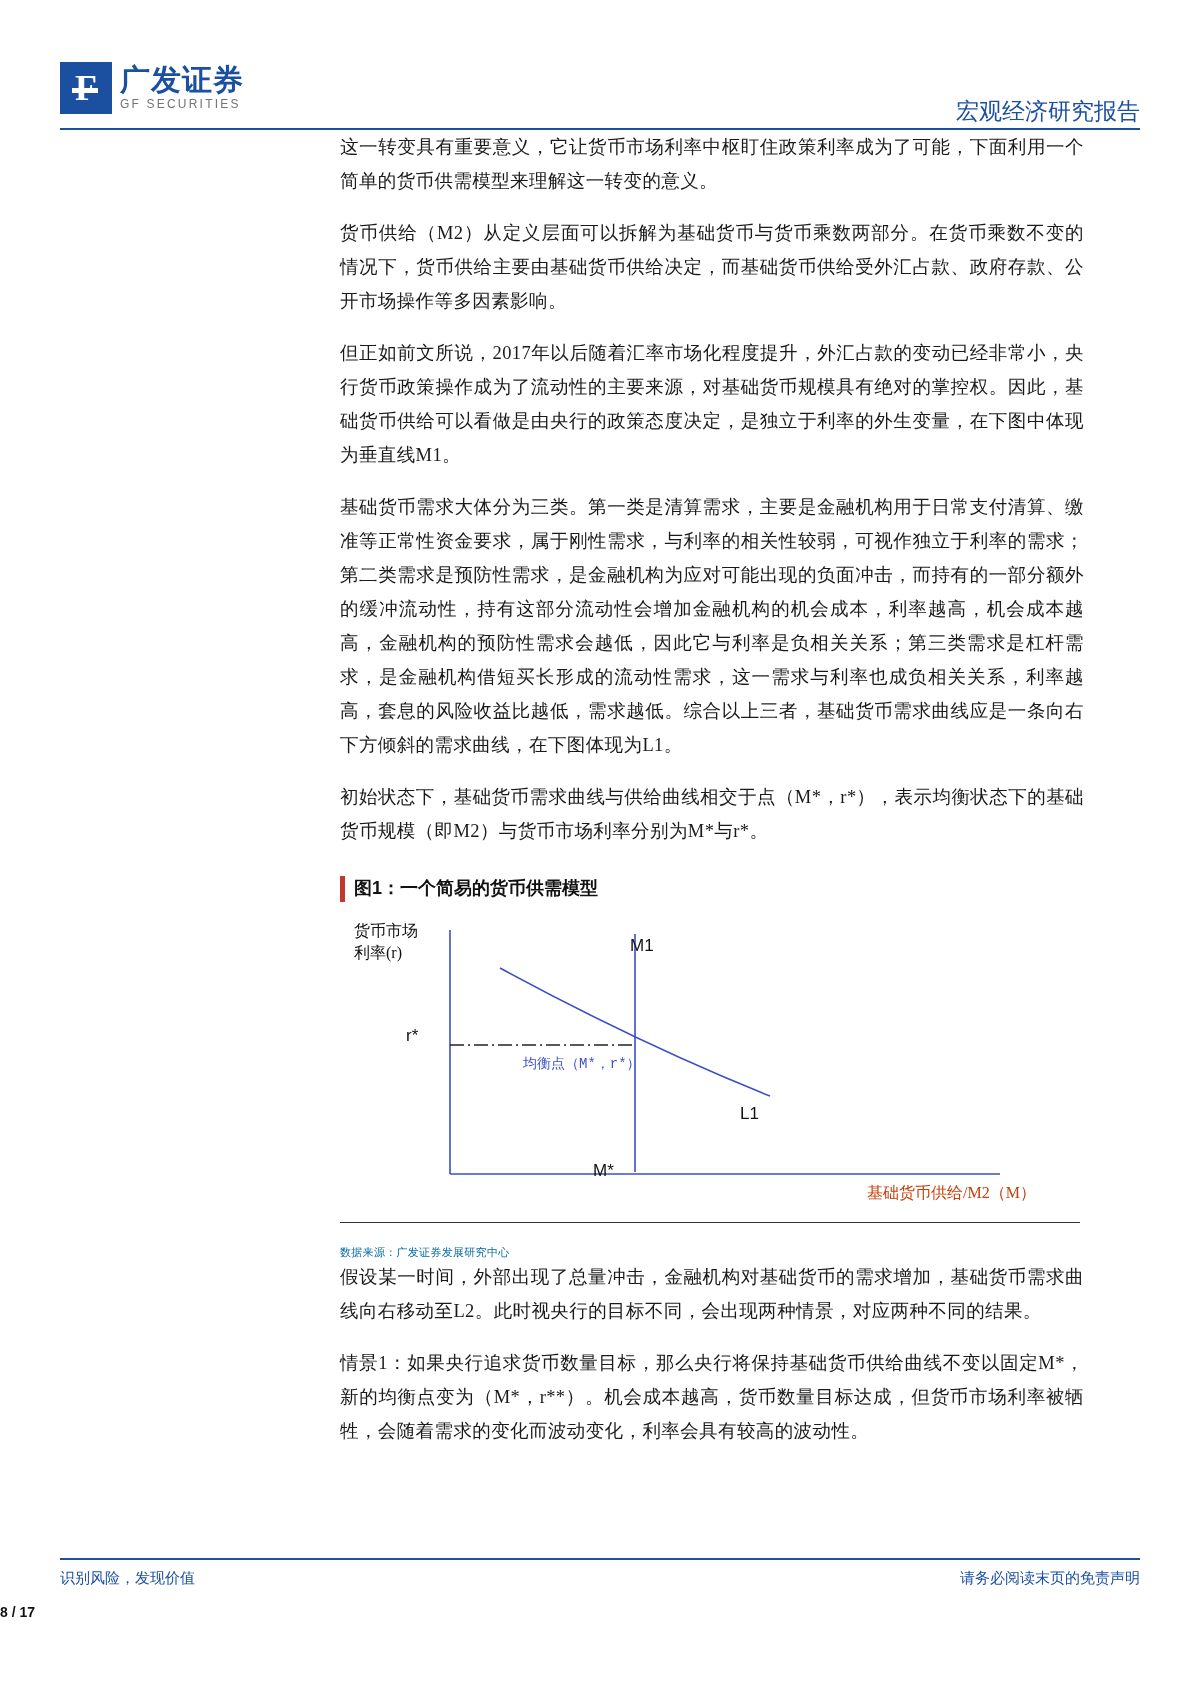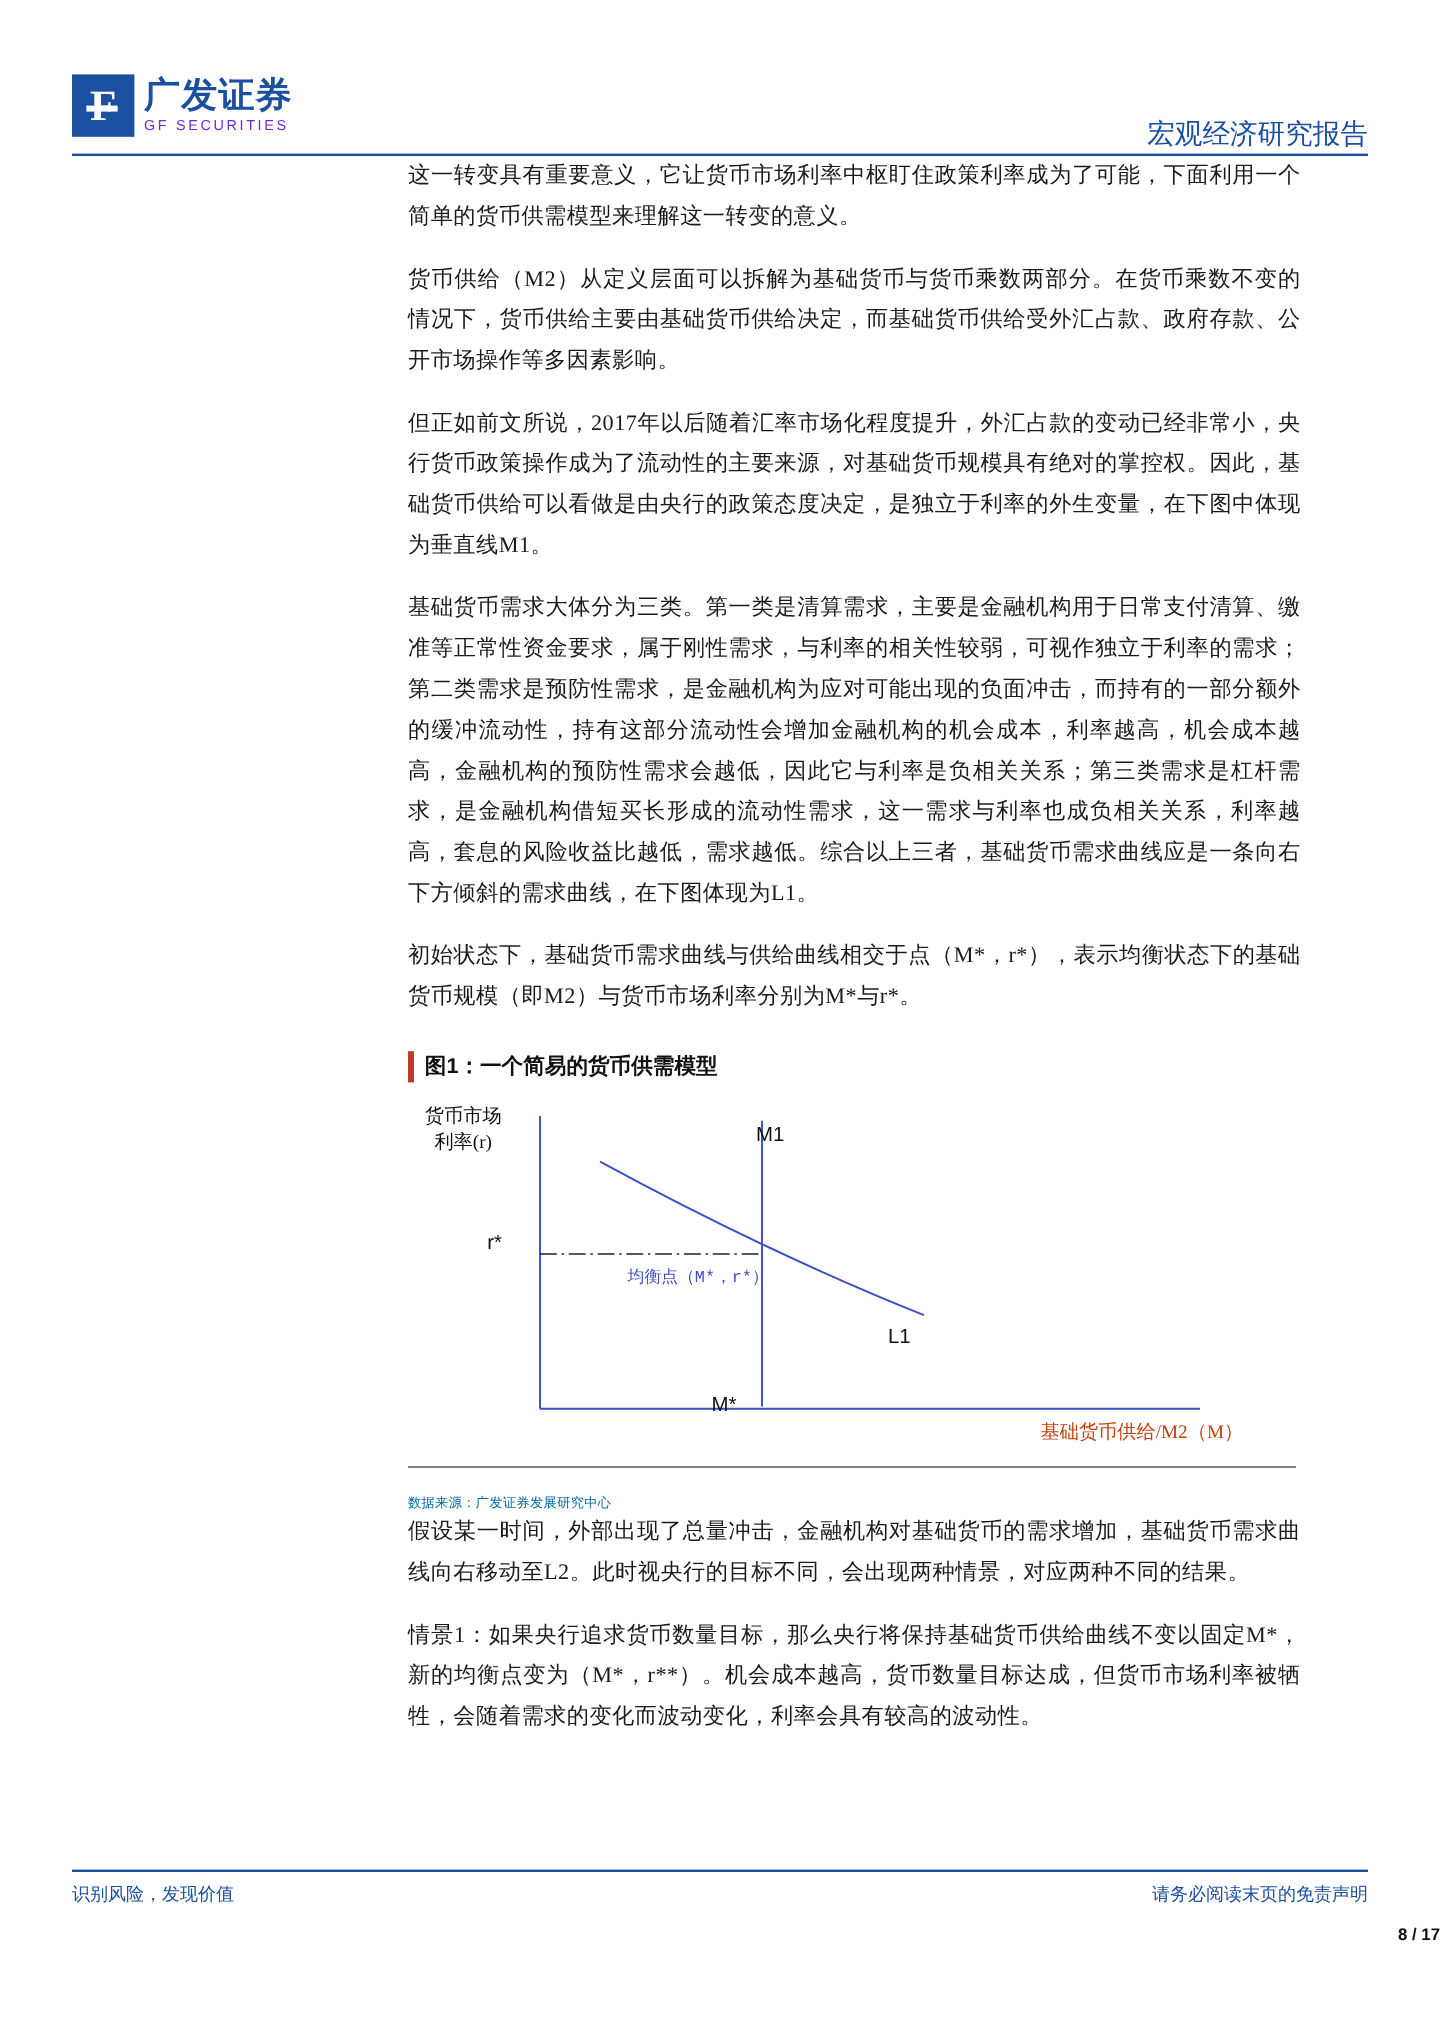--- a/index.html
+++ b/index.html
@@ -60,21 +60,21 @@
     font-family: "Liberation Sans", sans-serif;
     font-weight: bold;
     font-size: 30px;
     color: #1b4fa0;
     letter-spacing: 1px;
     line-height: 32px;
   }
   .logo-en {
     font-family: "Liberation Sans", sans-serif;
     font-size: 12px;
-    color: #6d28d9;
+    color: #737373;
     letter-spacing: 2.2px;
     line-height: 16px;
   }
   .header-title {
     position: absolute;
     right: 60px;
     top: 96px;
     font-family: "Liberation Sans", sans-serif;
     font-size: 23px;
     color: #1b4fa0;
@@ -127,21 +127,20 @@
   }
   .figure-box {
     width: 740px;
     position: relative;
   }
   .chart-area {
     position: relative;
     width: 700px;
     height: 300px;
     margin: 10px auto 0 0;
-    text-align: center;
   }
   .axis-label-y {
     position: absolute;
     left: 14px;
     top: 4px;
     font-family: "Liberation Serif", serif;
     font-size: 16px;
     line-height: 22px;
     color: #111;
   }
@@ -231,21 +230,21 @@
     bottom: 110px;
     font-family: "Liberation Sans", sans-serif;
     font-size: 15px;
     color: #1b4fa0;
   }
   .footer-page {
     position: absolute;
     left: 0;
     right: 0;
     bottom: 78px;
-    text-align: right;
+    text-align: left;
     font-family: "Liberation Sans", sans-serif;
     font-weight: bold;
     font-size: 14px;
     color: #111;
   }
 </style>
 </head>
 <body>
 
 <div class="page">

